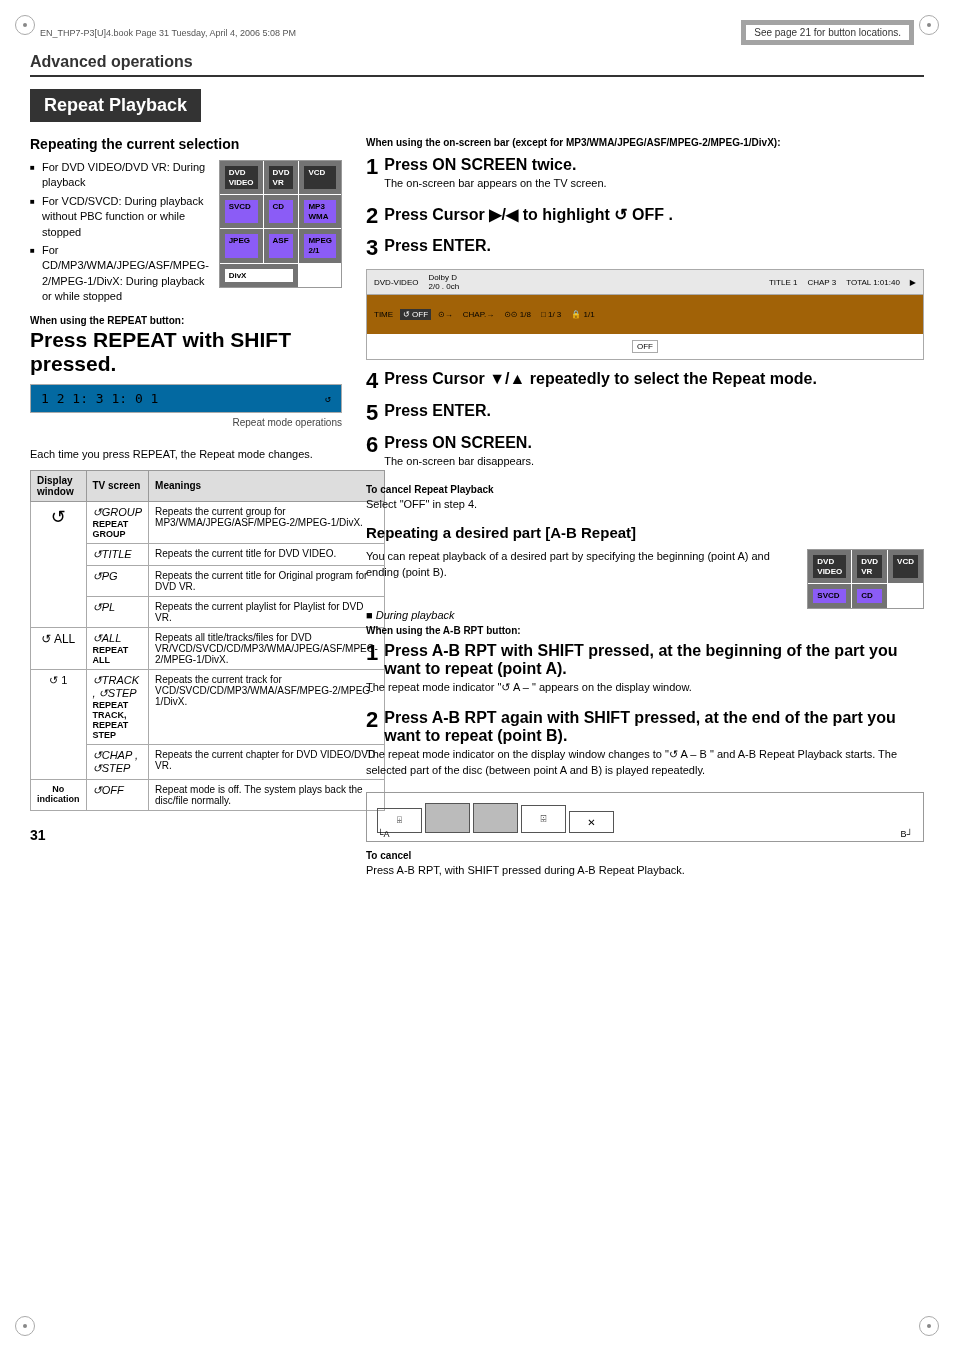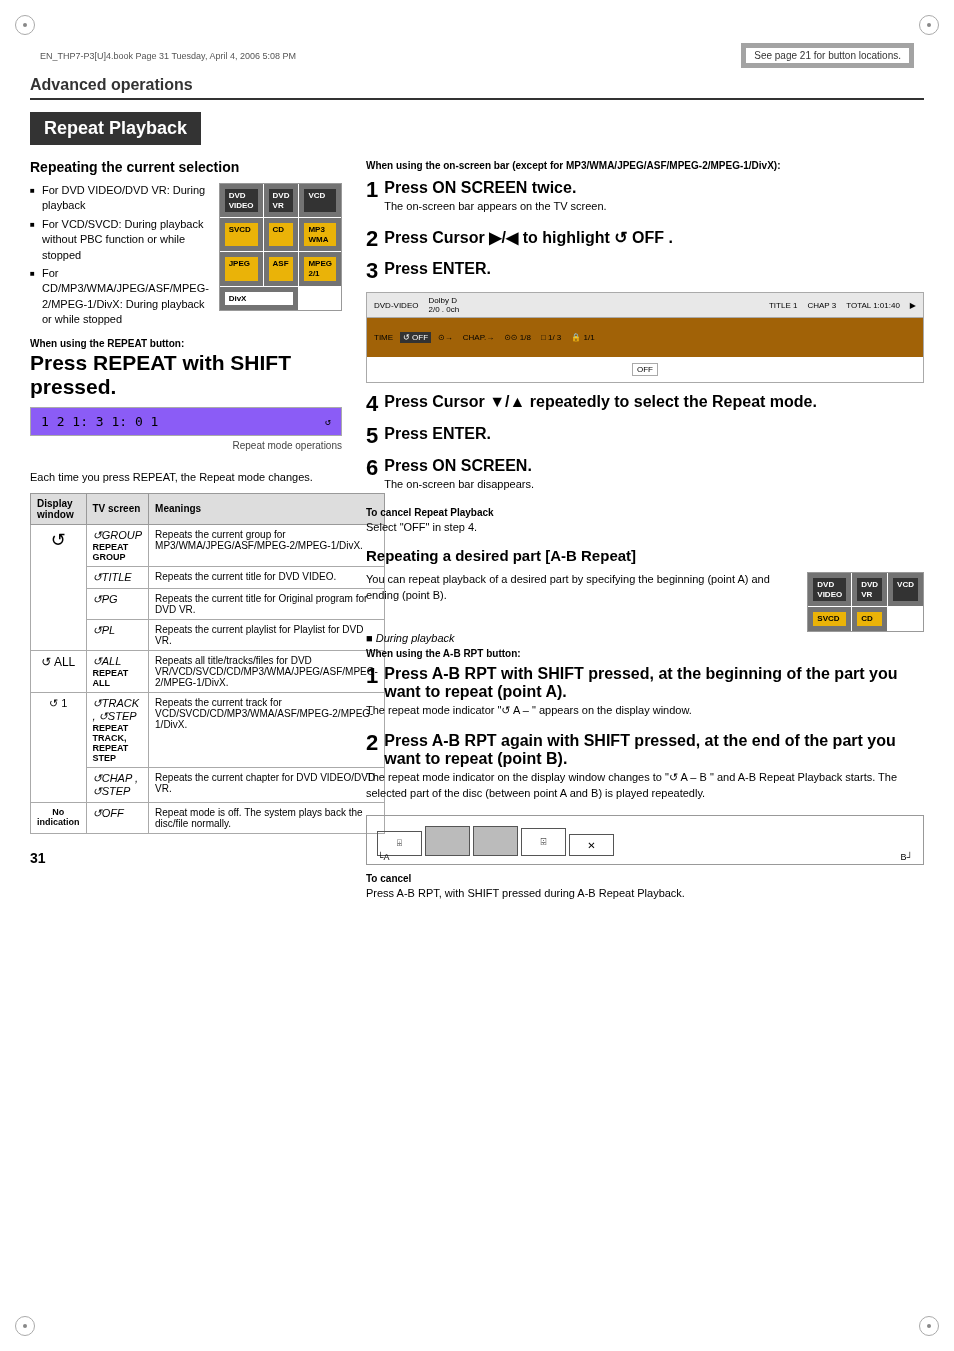--- a/index.html
+++ b/index.html
@@ -40,21 +40,20 @@
       left: 50%;
       transform: translate(-50%, -50%);
     }
     
     .top-bar {
       display: flex;
       justify-content: space-between;
       align-items: center;
       margin-bottom: 8px;
       padding: 0 10px;
-      margin-top: 23px;
     }
     .top-bar-left {
       font-size: 9px;
       color: #555;
     }
     .top-bar-right {
       font-size: 10px;
       color: #333;
       border: 5px solid #a3a3a3;
       padding: 2px 8px;
@@ -131,41 +130,41 @@
     }
     .badge {
       padding: 2px 4px;
       text-align: left;
       border: 5px solid #737373;
       font-size: 8px;
       font-weight: bold;
       line-height: 1.2;
     }
     .badge.dark { background: #333; color: #fff; }
-    .badge.light { background: #eab308; color: #000; }
+    .badge.light { background: #8b5cf6; color: #000; }
     
     .repeat-button-section {
       margin-top: 10px;
       margin-bottom: 8px;
     }
     .when-using-label {
       font-size: 10px;
       font-weight: bold;
       margin-bottom: 2px;
     }
     .press-repeat-text {
       font-size: 21px;
       font-weight: bold;
       margin-bottom: 8px;
     }
     
     .display-indicator-box {
       border: 1px solid #aaa;
       padding: 6px 10px;
-      background: #8b5cf6;
+      background: #0369a1;
       font-family: monospace;
       font-size: 13px;
       margin-bottom: 4px;
       display: flex;
       align-items: center;
       gap: 8px;
     }
     .repeat-indicator-label {
       font-size: 10px;
       text-align: right;

